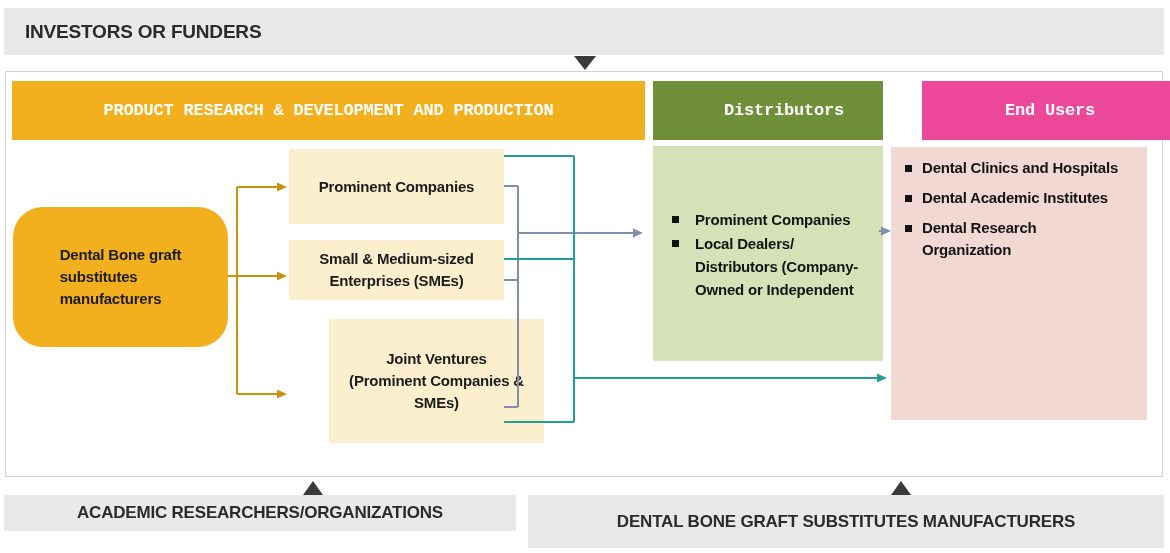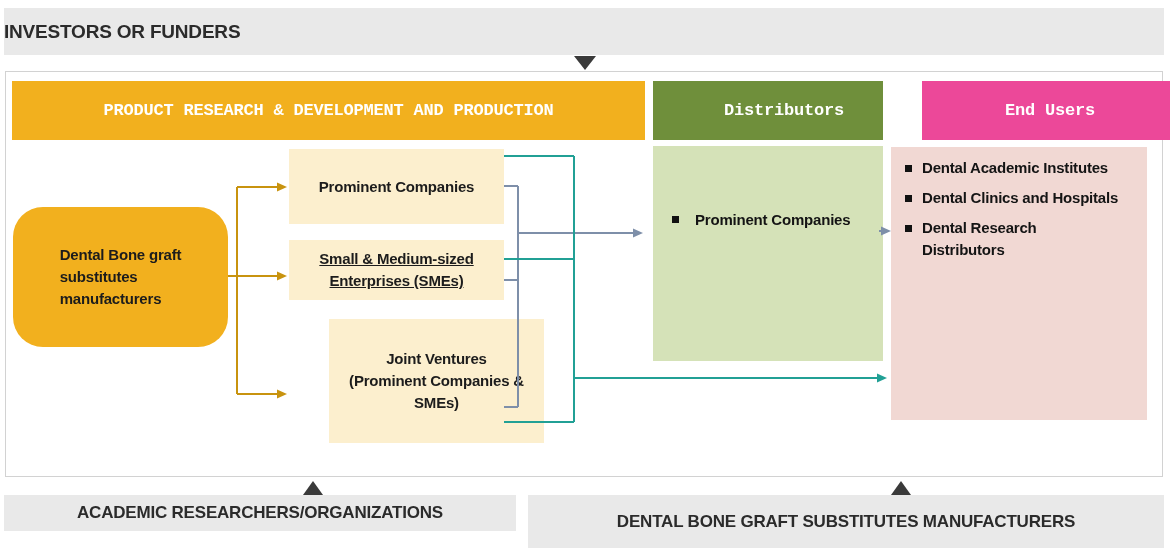--- a/index.html
+++ b/index.html
@@ -13,21 +13,21 @@
   }
   .graybar {
     position: absolute;
     background: #E9E9E9;
     color: #2B2B2B;
     font-weight: bold;
     display: flex;
     align-items: center;
     letter-spacing: -0.2px;
   }
-  .graybar.top { left:4px; top:8px; width:1160px; height:47px; font-size:19px; }
+  .graybar.top { left:4px; top:8px; width:1160px; height:47px; font-size:19px; padding-left:21px; }
   .graybar.bl  { left:4px; top:495px; width:512px; height:36px; font-size:17px; justify-content:center; }
   .graybar.br  { left:528px; top:495px; width:636px; height:53px; font-size:17px; justify-content:center; }
 
   .container {
     position:absolute; left:5px; top:71px; width:1158px; height:406px;
     background:#ffffff; border:1.5px solid #D2D2D2;
   }
 
   .hdr {
     position:absolute; top:81px; height:59px;
@@ -48,21 +48,21 @@
   }
 
   .cream {
     position:absolute; left:289px; width:215px;
     background:#FCEFCE;
     display:flex; align-items:center; justify-content:center;
     font-weight:bold; font-size:15px; color:#1C1C1C; text-align:center;
     line-height:22px; white-space:pre-line; letter-spacing:-0.2px;
   }
   .cream.b1 { top:149px; height:75px; }
-  .cream.b2 { top:240px; height:60px;text-decoration:underline; }
+  .cream.b2 { top:240px; height:60px; }
   .cream.b3 { top:319px; height:124px;margin-left:40px; }
 
   .panel { position:absolute; }
   .panel.green { left:653px; top:146px; width:230px; height:215px; background:#D5E2B8; }
   .panel.pink  { left:891px; top:147px; width:256px; height:273px; background:#F1D8D3; }
 
   .blist { position:absolute; margin:0; padding:0; list-style:none; }
   .panel.green .blist { left:19px; top:62px; width:200px; }
   .panel.pink  .blist { left:14px; top:10px; width:230px; }
   .bitem { display:flex; margin:0 0 8px 0; }
@@ -127,37 +127,43 @@
 (Prominent Companies &amp;
 SMEs)</span>
   </div>
 
   <div class="panel green">
     <ul class="blist">
       <li class="bitem">
         <span class="bsq"></span>
         <span class="btxt">Prominent Companies</span>
       </li>
+      <li class="bitem">
+        <span class="bsq"></span>
+        <span class="btxt">Local Dealers/
+Distributors (Company-
+Owned or Independent</span>
+      </li>
     </ul>
   </div>
 
   <div class="panel pink">
     <ul class="blist">
       <li class="bitem">
         <span class="bsq"></span>
+        <span class="btxt">Dental Clinics and Hospitals</span>
+      </li>
+      <li class="bitem">
+        <span class="bsq"></span>
         <span class="btxt">Dental Academic Institutes</span>
       </li>
       <li class="bitem">
         <span class="bsq"></span>
-        <span class="btxt">Dental Clinics and Hospitals</span>
-      </li>
-      <li class="bitem">
-        <span class="bsq"></span>
         <span class="btxt">Dental Research
-Distributors</span>
+Organization</span>
       </li>
     </ul>
   </div>
 
   <svg class="overlay" width="1170" height="553">
     <defs>
       <marker id="ah-gold" markerUnits="userSpaceOnUse" markerWidth="12" markerHeight="11" refX="1" refY="5" orient="auto">
         <path d="M1,0.5 L11,5 L1,9.5 z" fill="#C8930F"></path>
       </marker>
       <marker id="ah-slate" markerUnits="userSpaceOnUse" markerWidth="12" markerHeight="11" refX="1" refY="5" orient="auto">

